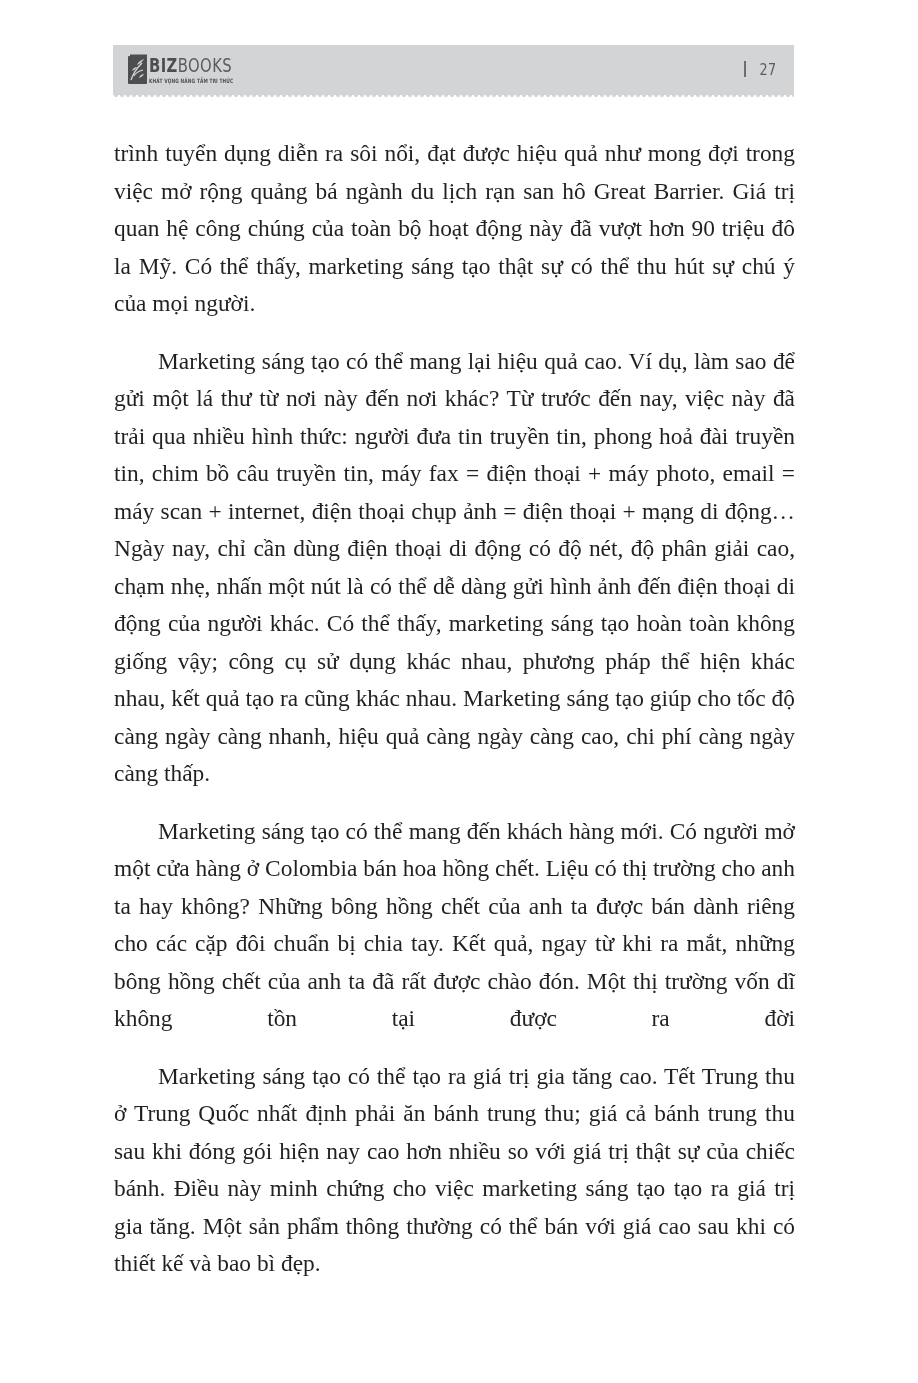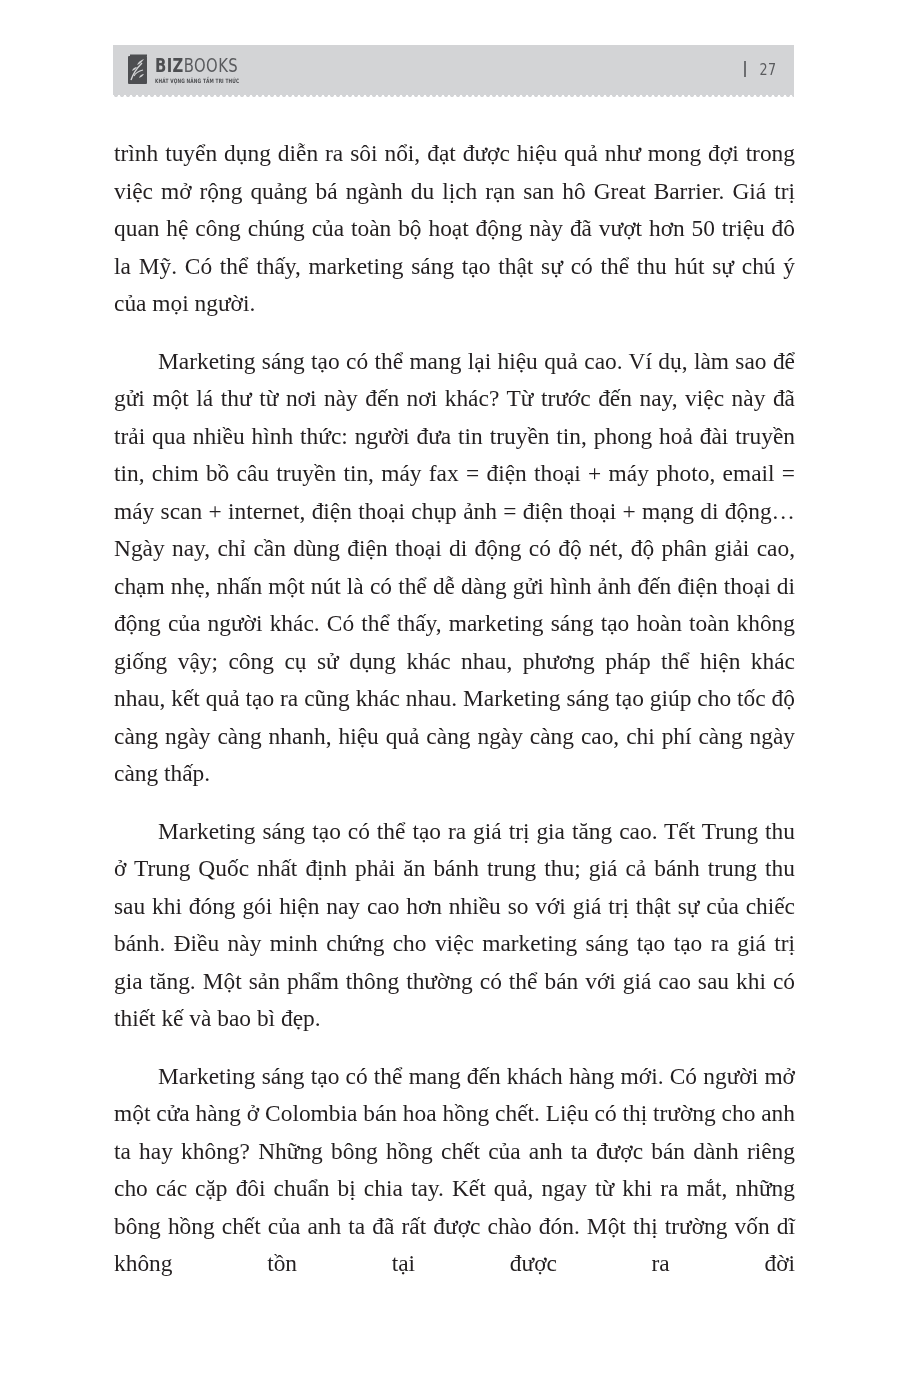--- a/index.html
+++ b/index.html
@@ -34,21 +34,20 @@
       right: 0;
       bottom: -3px;
       height: 3px;
       background-image: radial-gradient(circle at 3px 0, #d3d4d6 2px, transparent 2.2px);
       background-size: 6px 3px;
       background-repeat: repeat-x;
     }
     .brand {
       display: flex;
       align-items: center;
-      gap: 6px;
     }
     .brand-logo {
       width: 22px;
       height: 32px;
       position: relative;
     }
     .brand-text {
       display: flex;
       flex-direction: column;
       line-height: 1;
@@ -143,19 +142,19 @@
         <div class="brand-tagline">KHÁT VỌNG NÂNG TẦM TRI THỨC</div>
       </div>
     </div>
     <div class="page-num-wrap">
       <span class="page-sep"></span>
       <span class="page-number">27</span>
     </div>
   </div>
 
   <div class="body-text">
-    <p>trình tuyển dụng diễn ra sôi nổi, đạt được hiệu quả như mong đợi trong việc mở rộng quảng bá ngành du lịch rạn san hô Great Barrier. Giá trị quan hệ công chúng của toàn bộ hoạt động này đã vượt hơn 50 triệu đô la Mỹ. Có thể thấy, marketing sáng tạo thật sự có thể thu hút sự chú ý của mọi người.</p>
+    <p>trình tuyển dụng diễn ra sôi nổi, đạt được hiệu quả như mong đợi trong việc mở rộng quảng bá ngành du lịch rạn san hô Great Barrier. Giá trị quan hệ công chúng của toàn bộ hoạt động này đã vượt hơn 90 triệu đô la Mỹ. Có thể thấy, marketing sáng tạo thật sự có thể thu hút sự chú ý của mọi người.</p>
     <p class="indent">Marketing sáng tạo có thể mang lại hiệu quả cao. Ví dụ, làm sao để gửi một lá thư từ nơi này đến nơi khác? Từ trước đến nay, việc này đã trải qua nhiều hình thức: người đưa tin truyền tin, phong hoả đài truyền tin, chim bồ câu truyền tin, máy fax = điện thoại + máy photo, email = máy scan + internet, điện thoại chụp ảnh = điện thoại + mạng di động… Ngày nay, chỉ cần dùng điện thoại di động có độ nét, độ phân giải cao, chạm nhẹ, nhấn một nút là có thể dễ dàng gửi hình ảnh đến điện thoại di động của người khác. Có thể thấy, marketing sáng tạo hoàn toàn không giống vậy; công cụ sử dụng khác nhau, phương pháp thể hiện khác nhau, kết quả tạo ra cũng khác nhau. Marketing sáng tạo giúp cho tốc độ càng ngày càng nhanh, hiệu quả càng ngày càng cao, chi phí càng ngày càng thấp.</p>
+    <p class="indent last-cut">Marketing sáng tạo có thể mang đến khách hàng mới. Có người mở một cửa hàng ở Colombia bán hoa hồng chết. Liệu có thị trường cho anh ta hay không? Những bông hồng chết của anh ta được bán dành riêng cho các cặp đôi chuẩn bị chia tay. Kết quả, ngay từ khi ra mắt, những bông hồng chết của anh ta đã rất được chào đón. Một thị trường vốn dĩ không tồn tại được ra đời</p>
     <p class="indent">Marketing sáng tạo có thể tạo ra giá trị gia tăng cao. Tết Trung thu ở Trung Quốc nhất định phải ăn bánh trung thu; giá cả bánh trung thu sau khi đóng gói hiện nay cao hơn nhiều so với giá trị thật sự của chiếc bánh. Điều này minh chứng cho việc marketing sáng tạo tạo ra giá trị gia tăng. Một sản phẩm thông thường có thể bán với giá cao sau khi có thiết kế và bao bì đẹp.</p>
-    <p class="indent last-cut">Marketing sáng tạo có thể mang đến khách hàng mới. Có người mở một cửa hàng ở Colombia bán hoa hồng chết. Liệu có thị trường cho anh ta hay không? Những bông hồng chết của anh ta được bán dành riêng cho các cặp đôi chuẩn bị chia tay. Kết quả, ngay từ khi ra mắt, những bông hồng chết của anh ta đã rất được chào đón. Một thị trường vốn dĩ không tồn tại được ra đời</p>
   </div>
 
 </div>
 
 </body></html>

